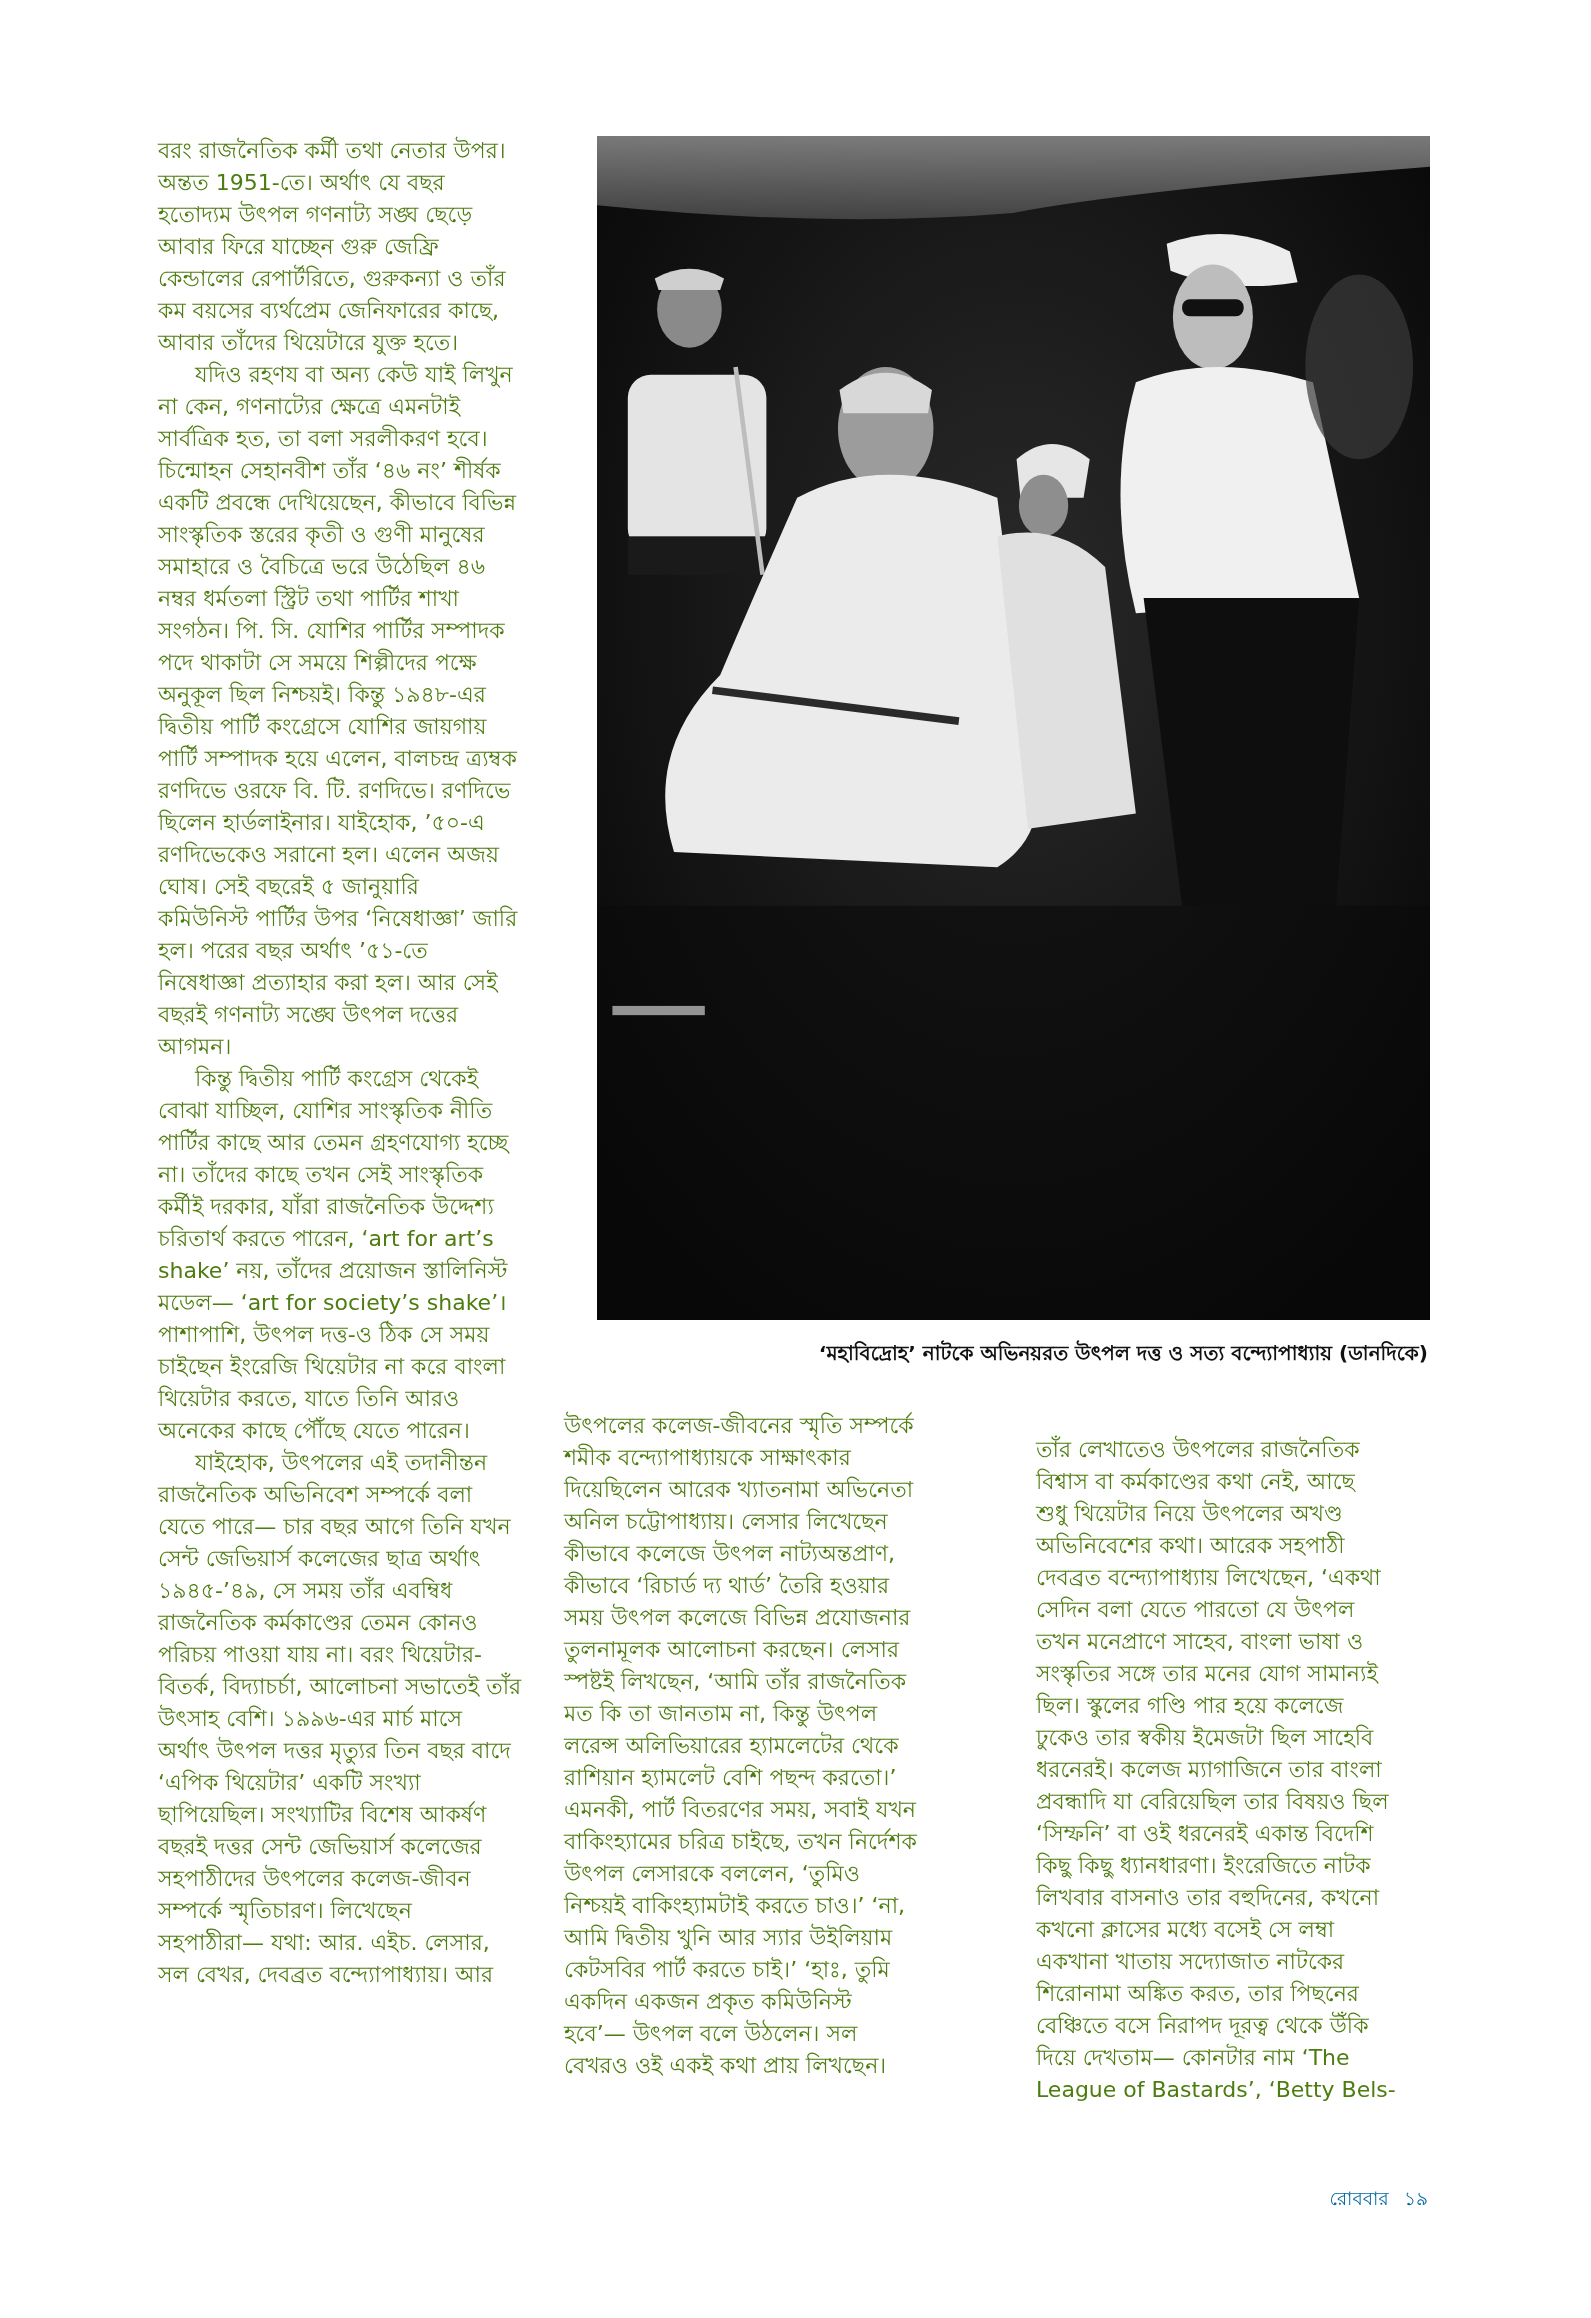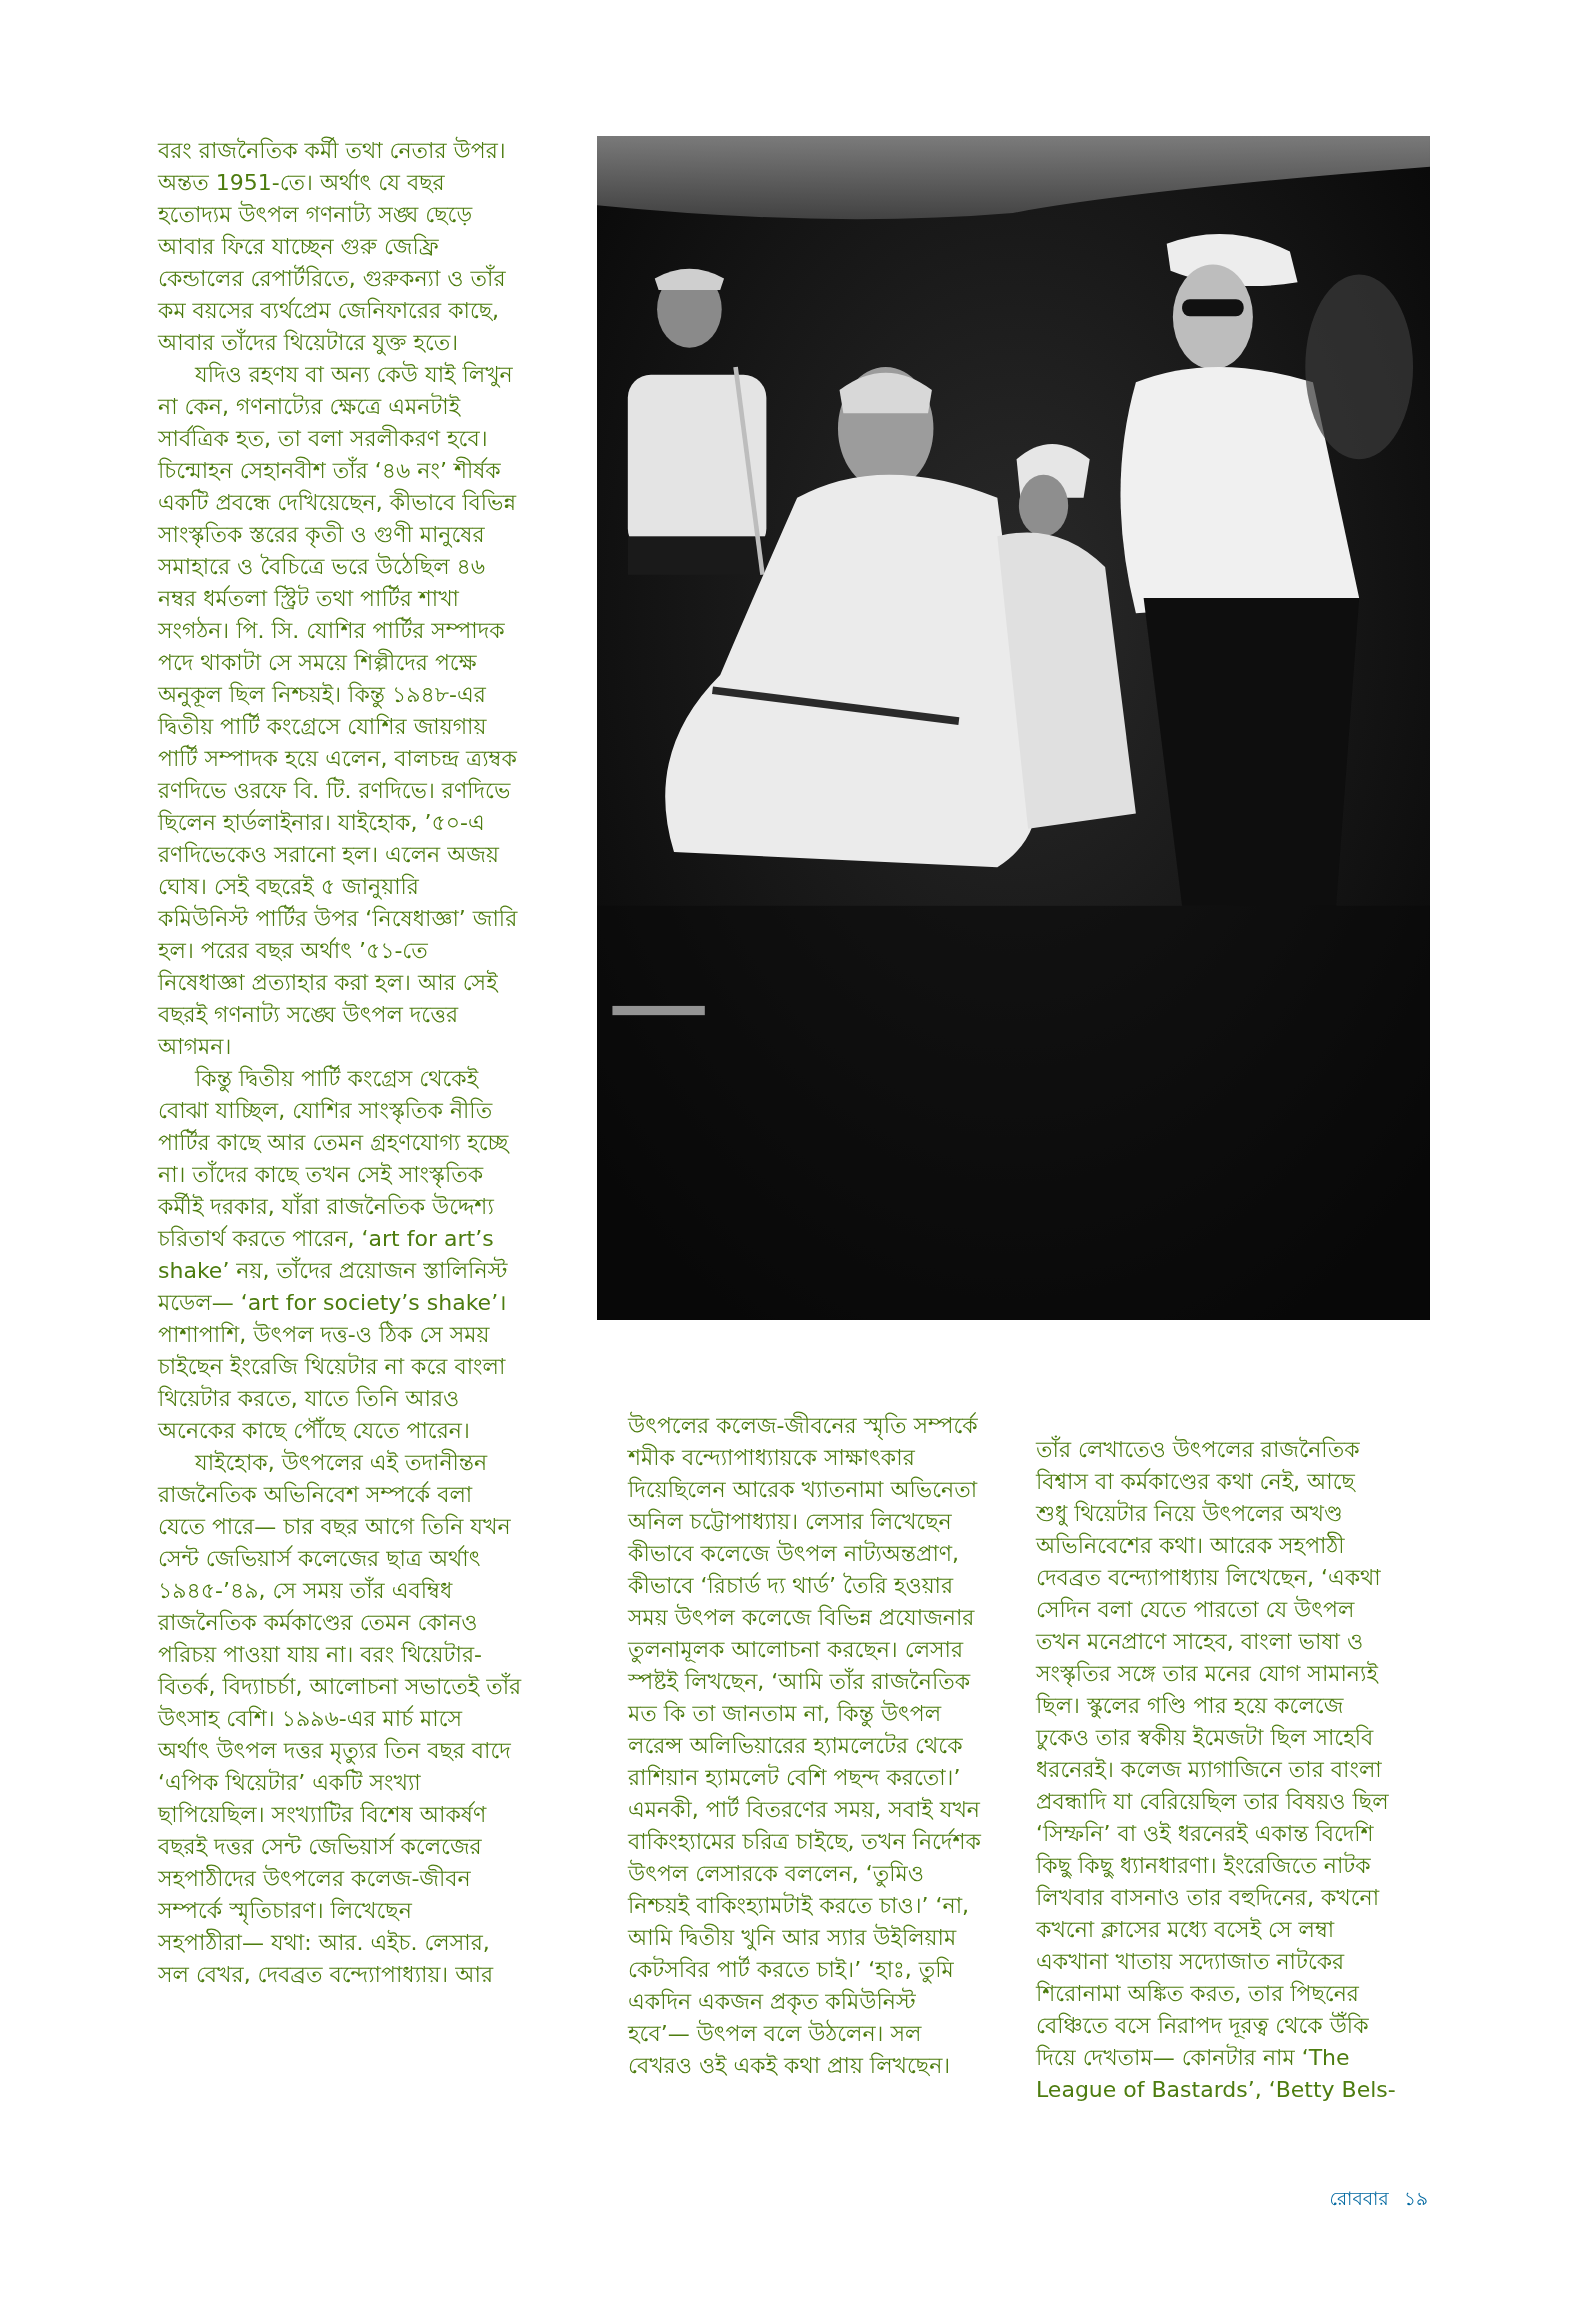--- a/index.html
+++ b/index.html
@@ -9,21 +9,21 @@
     position: absolute;
     font-family: "DejaVu Sans", "Liberation Sans", sans-serif;
     font-size: 22px;
     line-height: 32px;
     color: #4d7c0f;
     white-space: nowrap;
   }
   .col .ln { display: block; height: 32px; overflow: visible; }
   .col .ln.indent { padding-left: 37px; }
   #col-left { left: 158px; top: 135px; width: 420px; }
-  #col-mid  { left: 628px; top: 1410px; width: 400px; }
+  #col-mid  { left: 564px; top: 1410px; width: 400px; }
   #col-right{ left: 1036px; top: 1410px; width: 400px; margin-top: 24px; }
 
   .photo {
     position: absolute; left: 597px; top: 136px; width: 833px; height: 1184px;
     background: #0b0b0b; overflow: hidden;
   }
   .caption {
     position: absolute; right: 163px; top: 1338px;
     font-family: "DejaVu Sans", "Liberation Sans", sans-serif;
     font-size: 20px; font-weight: bold; color: #111; white-space: nowrap;
@@ -136,20 +136,21 @@
       <rect x="760" y="212" width="80" height="22" rx="10" fill="#111"></rect>
       <path d="M700 320 Q800 280 930 320 L990 600 L700 620 Q660 460 700 320 Z" fill="#f0f0f0"></path>
       <path d="M710 600 L990 600 L960 1000 L760 1000 Z" fill="#0e0e0e"></path>
       <ellipse cx="990" cy="300" rx="70" ry="120" fill="#3b3b3b" opacity="0.7"></ellipse>
 
       <rect x="0" y="1000" width="1082" height="538" fill="#0a0a0a" opacity="0.6"></rect>
       <rect x="20" y="1130" width="120" height="12" fill="#cfcfcf" opacity="0.7"></rect>
     </svg>
   </div>
 
+  <div class="caption">‘মহাবিদ্রোহ’ নাটকে অভিনয়রত উৎপল দত্ত ও সত্য বন্দ্যোপাধ্যায় (ডানদিকে)</div>
 
   <div class="col" id="col-mid">
       <span class="ln">উৎপলের কলেজ-জীবনের স্মৃতি সম্পর্কে</span>
       <span class="ln">শমীক বন্দ্যোপাধ্যায়কে সাক্ষাৎকার</span>
       <span class="ln">দিয়েছিলেন আরেক খ্যাতনামা অভিনেতা</span>
       <span class="ln">অনিল চট্টোপাধ্যায়। লেসার লিখেছেন</span>
       <span class="ln">কীভাবে কলেজে উৎপল নাট্যঅন্তপ্রাণ,</span>
       <span class="ln">কীভাবে ‘রিচার্ড দ্য থার্ড’ তৈরি হওয়ার</span>
       <span class="ln">সময় উৎপল কলেজে বিভিন্ন প্রযোজনার</span>
       <span class="ln">তুলনামূলক আলোচনা করছেন। লেসার</span>

